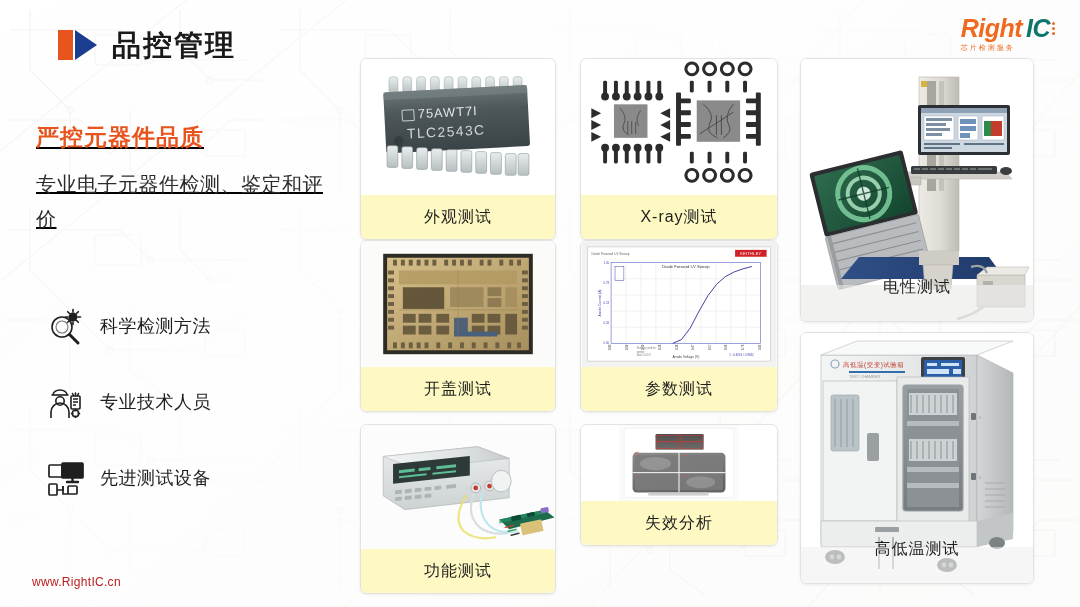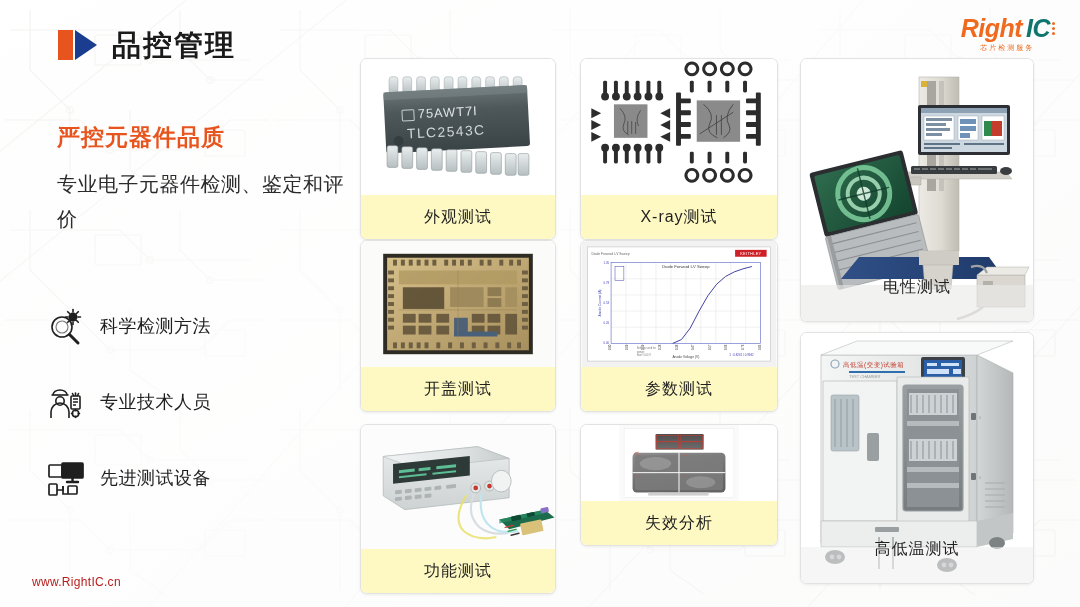--- a/index.html
+++ b/index.html
@@ -34,21 +34,21 @@
     border-left:22px solid #1a3d8f;
   }
   .page-title{
     font-size:29px; font-weight:bold; color:#1a1a1a;
     letter-spacing:2px; line-height:1;
   }
 
   
   .brand{
     position:absolute; right:24px; top:16px;
-    text-align:center; line-height:1;
+    text-align:left; line-height:1;
   }
   .brand-word{
     font-size:25px; font-weight:bold; letter-spacing:-.5px;
     display:flex; align-items:baseline; justify-content:flex-end;
   }
   .brand-right{ color:#ef6a1e; font-style:italic; }
   .brand-ic{ color:#0f766e; font-style:italic; margin-left:4px; }
   .brand-dots{
     display:inline-block; width:4px; margin-left:2px;
   }
@@ -56,21 +56,21 @@
     display:block; width:3px; height:3px; background:#ef6a1e;
     border-radius:50%; margin-bottom:2px;
   }
   .brand-sub{
     font-size:7px; color:#ef6a1e; letter-spacing:2px;
     margin-top:3px; margin-right:2px;
   }
 
   
   .lead{
-    position:absolute; left:57px; top:122px; width:300px;
+    position:absolute; left:36px; top:122px; width:300px;text-decoration:underline;
   }
   .lead-head{
     font-size:23px; font-weight:bold; color:#e8541d;
     letter-spacing:1px; margin-bottom:14px;
   }
   .lead-body{
     font-size:20px; color:#2b2b2b; line-height:1.75;
     letter-spacing:.5px;
   }
 

